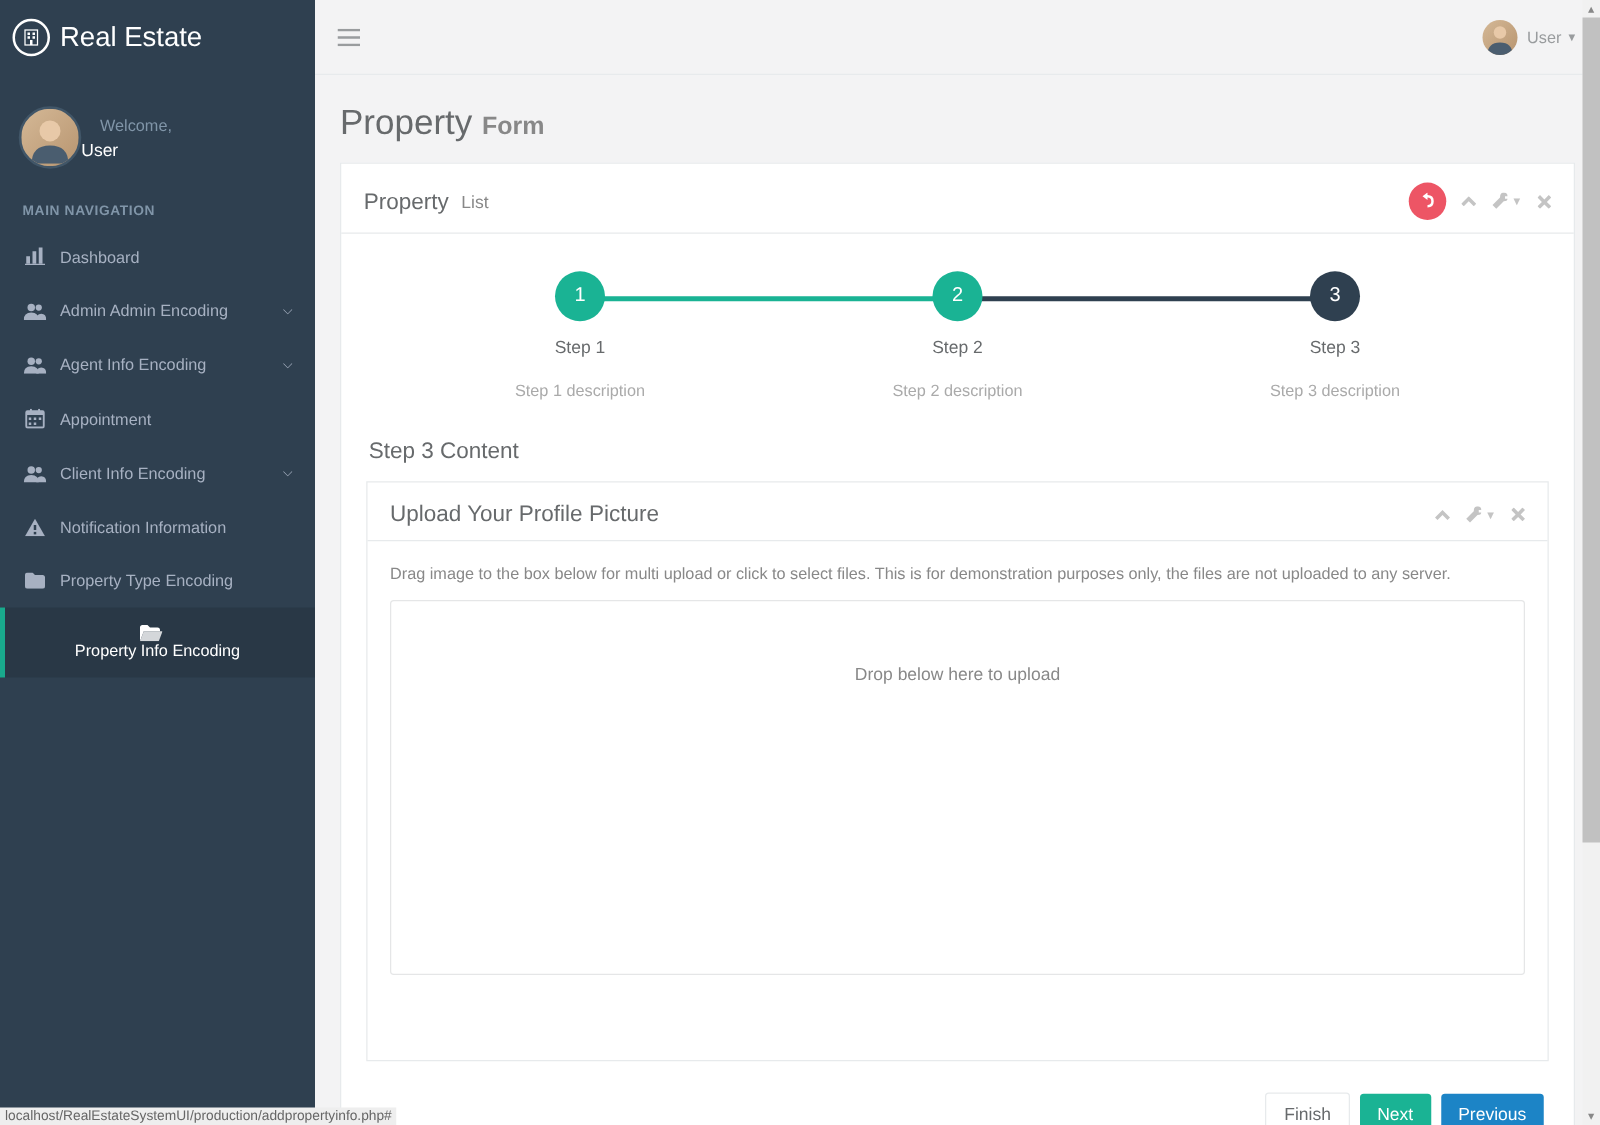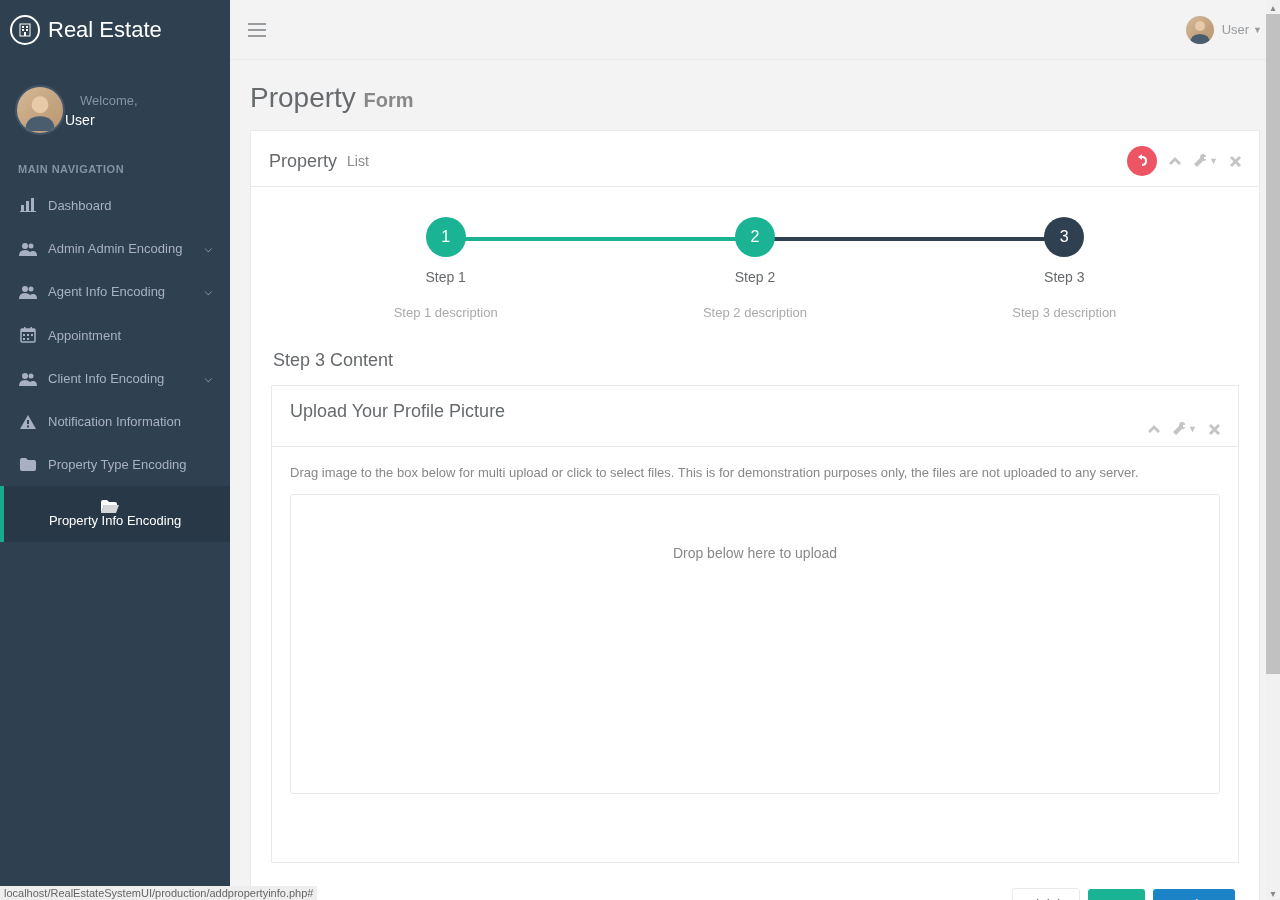--- a/index.html
+++ b/index.html
@@ -1,17 +1,17 @@
 <!DOCTYPE html>
 <html><head>
 <meta charset="utf-8">
 <style>
 * { margin: 0; padding: 0; box-sizing: border-box; }
 body { font-family: "Helvetica Neue", Arial, sans-serif; font-size: 13px; background: #f3f3f4; color: #676a6c; width: 1280px; height: 900px; overflow: hidden; position: relative; }
-.sidebar { width: 230px; height: 900px; background: #2f4050; float: left; position: relative; }
+.sidebar { width: 252px; height: 900px; background: #2f4050; float: left; position: relative; }
 .brand { padding: 15px 10px; display: flex; align-items: center; }
 .brand-icon { width: 30px; height: 30px; border: 2px solid #fff; border-radius: 50%; display: flex; align-items: center; justify-content: center; color: #fff; font-size: 14px; }
 .brand-title { color: #fff; font-size: 22px; margin-left: 8px; font-weight: 500; }
 .user-panel { padding: 25px 15px 10px; display: flex; align-items: center; }
 .user-avatar-big { width: 50px; height: 50px; border-radius: 50%; background: linear-gradient(135deg, #d4b896, #b89570); border: 2px solid #415668; display:flex; align-items:center; justify-content:center; overflow:hidden;}
 .user-avatar-big svg { width: 42px; height: 42px; }
 .user-welcome { margin-left: 15px; color: #8095a8; font-size: 13px; }
 .user-name { color: #fff; font-size: 14px; margin-top: 4px; }
 .nav-header { color: #8095a8; font-size: 11px; font-weight: 700; padding: 18px 18px 8px; letter-spacing: 0.5px; text-transform: uppercase; }
 .nav-item { display: flex; align-items: center; padding: 14px 18px; color: #a7b1c2; font-size: 13px; cursor: pointer; position: relative; }
@@ -39,21 +39,21 @@
 .step-circle { width: 40px; height: 40px; border-radius: 50%; color: #fff; display: inline-flex; align-items: center; justify-content: center; font-size: 16px; position: relative; z-index: 2; }
 .step-done .step-circle { background: #1ab394; }
 .step-current .step-circle { background: #2f4050; }
 .step-line { position: absolute; top: 20px; left: 50%; width: 100%; height: 4px; z-index: 1; }
 .step-line.done { background: #1ab394; }
 .step-line.todo { background: #2f4050; }
 .step-title { margin-top: 12px; color: #676a6c; font-size: 14px; }
 .step-desc { color: #aaa; font-size: 13px; margin-top: 20px; }
 .step-content-title { font-size: 18px; color: #676a6c; font-weight: 400; margin: 8px 0 14px; padding-left: 2px; }
 .inner-panel { border: 1px solid #e7eaec; background:#fff;}
-.inner-title { padding: 15px 18px 10px; display: flex; border-bottom: 1px solid #e7eaec; flex-direction: column; }
+.inner-title { padding: 15px 18px 10px; display: flex; align-items: center; border-bottom: 1px solid #e7eaec; }
 .inner-title h5 { font-size: 18px; color: #676a6c; font-weight: 400; }
 .inner-content { padding: 18px; }
 .helper-text { color: #888; font-size: 13px; margin-bottom: 14px; }
 .dropzone { border: 1px solid #e5e6e7; border-radius: 3px; height: 300px; display: flex; align-items: flex-start; justify-content: center; padding-top: 50px; color: #888; font-size: 14px; background:#fff;}
 .button-row { display: flex; justify-content: flex-end; gap: 8px; align-items: center; padding: 0 4px; margin-top:25px;}
 .btn { padding: 8px 14px; border-radius: 3px; font-size: 14px; cursor: pointer; border: none; }
 .btn-white { background: #fff; color: #676a6c; border: 1px solid #e7eaec; }
 .btn-primary { background: #1ab394; color: #fff; }
 .btn-blue { background: #1c84c6; color: #fff; }
 .status-bar { position: absolute; bottom: 0; left: 0; background: #eee; color: #666; font-size: 11px; padding: 1px 4px; margin-top: 38px; }

